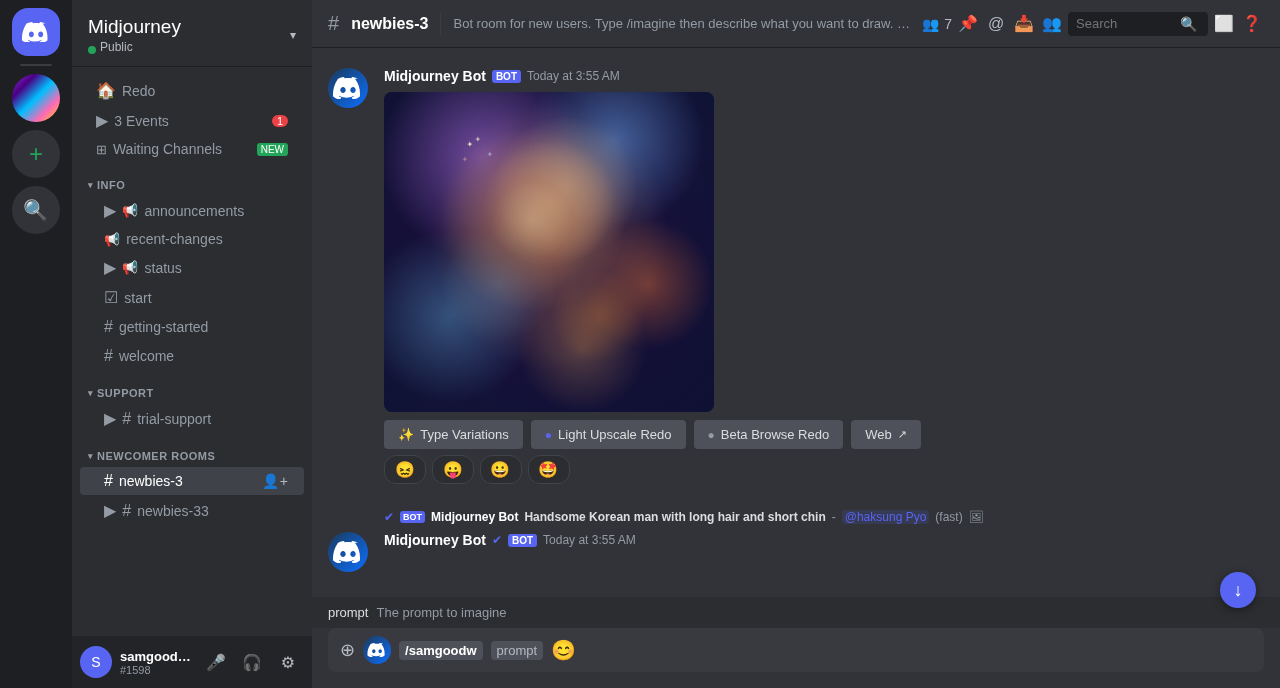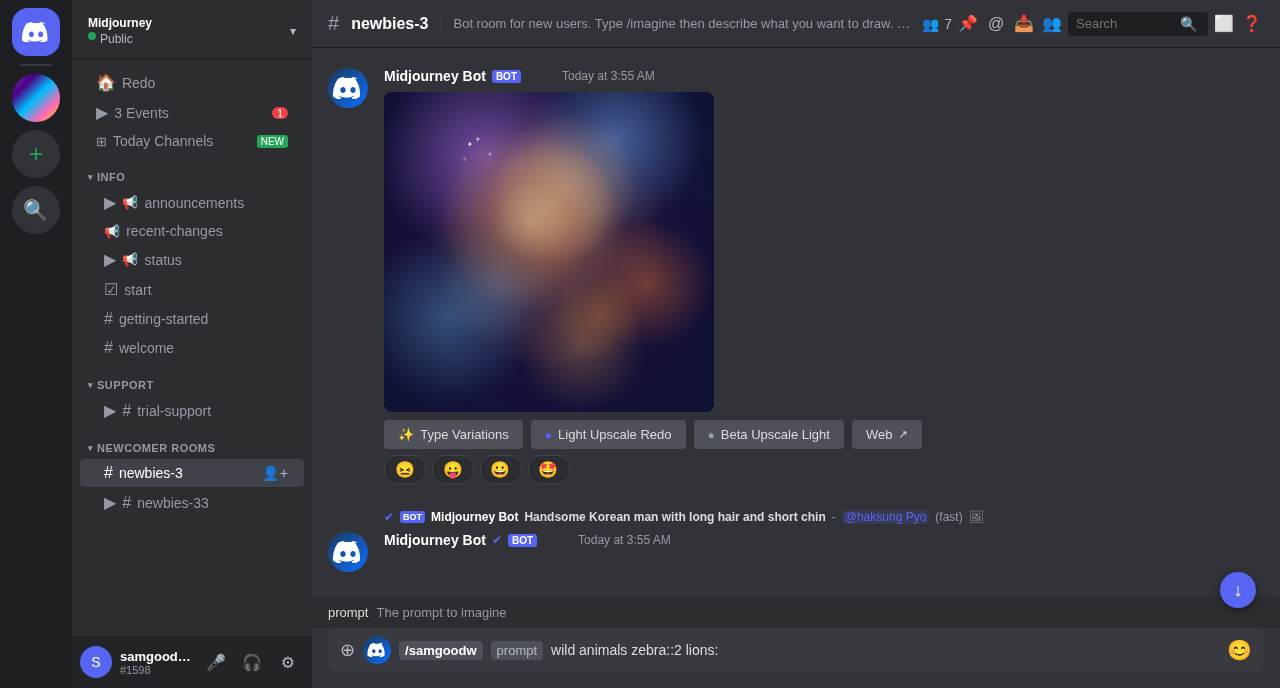--- a/index.html
+++ b/index.html
@@ -38,23 +38,23 @@
       flex-shrink: 0;
     }
     .server-header {
       padding: 16px 16px 12px;
       border-bottom: 1px solid #1e1f22;
       display: flex;
       align-items: center;
       justify-content: space-between;
       cursor: pointer;
     }
-    .server-header-name { font-weight: 700; font-size: 12px; color: #fff; }
+    .server-header-name { font-weight: 400; font-size: 19px; color: #fff; }
     .server-header-arrow { color: #b5bac1; font-size: 12px; }
-    .server-status { font-size: 12px; color: #b5bac1; display: flex; align-items: flex-start; gap: 4px; margin-top: 2px; }
+    .server-status { font-size: 12px; color: #b5bac1; display: flex; align-items: flex-end; gap: 4px; margin-top: 2px; }
     .status-dot { width: 8px; height: 8px; border-radius: 50%; background: #23a559; display: inline-block; }
 
     .channel-list { flex: 1; overflow-y: auto; padding: 8px 0; }
     .channel-list::-webkit-scrollbar { width: 4px; }
     .channel-list::-webkit-scrollbar-thumb { background: #1a1b1e; border-radius: 2px; }
 
     .channel-item {
       display: flex; align-items: center; gap: 6px;
       padding: 5px 16px;
       border-radius: 4px;
@@ -167,21 +167,21 @@
     .message-author-line { display: flex; align-items: center; gap: 6px; margin-bottom: 4px; }
     .message-author { font-weight: 600; color: #fff; font-size: 14px; }
     .bot-badge {
       background: #5865f2;
       color: white;
       font-size: 10px;
       border-radius: 3px;
       padding: 1px 4px;
       font-weight: 600;
     }
-    .message-time { font-size: 12px; color: #949ba4; margin-left: 35px; }
+    .message-time { font-size: 12px; color: #949ba4; }
     .message-text { font-size: 14px; color: #dcddde; line-height: 1.4; }
     .message-text strong { font-weight: 600; color: #fff; }
     .message-text .mention { color: #5865f2; background: rgba(88,101,242,0.15); border-radius: 3px; padding: 0 2px; }
 
     
     .image-attachment {
       margin-top: 8px;
       border-radius: 8px;
       overflow: hidden;
       width: 330px;
@@ -412,21 +412,21 @@
         <span class="icon">🏠</span>
         <span>Redo</span>
       </div>
       <div class="channel-item">
         <span class="icon">▶</span>
         <span>3 Events</span>
         <span class="badge">1</span>
       </div>
       <div class="channel-item">
         <span class="icon" style="font-size:13px;">⊞</span>
-        <span>Today Channels</span>
+        <span>Waiting Channels</span>
         <span class="badge-new">NEW</span>
       </div>
 
       <div class="section-header">
         <span class="section-arrow">▾</span>
         <span>INFO</span>
       </div>
       <div class="channel-item indent">
         <span class="icon">▶</span>
         <span class="icon" style="font-size:13px;">📢</span>
@@ -543,21 +543,21 @@
               <button class="action-btn">
                 <span>✨</span>
                 <span>Type Variations</span>
               </button>
               <button class="action-btn">
                 <span style="color:#5865f2;font-size:12px;">●</span>
                 <span>Light Upscale Redo</span>
               </button>
               <button class="action-btn">
                 <span style="color:#949ba4;font-size:12px;">●</span>
-                <span>Beta Upscale Light</span>
+                <span>Beta Browse Redo</span>
               </button>
               <button class="action-btn">
                 <span>Web</span>
                 <span style="font-size:11px;">↗</span>
               </button>
             </div>
 
             <div class="emoji-reactions">
               <button class="emoji-btn">😖</button>
               <button class="emoji-btn">😛</button>
@@ -611,18 +611,17 @@
         <button class="input-btn">
           <span>⊕</span>
         </button>
         <div class="midjourney-avatar" style="width:28px;height:28px;font-size:14px;flex-shrink:0;">
           <svg width="20" height="14" viewBox="0 0 30 22" fill="white">
             <path d="M25 1.7C23 .8 21 .2 19 0c-.2.4-.5.9-.7 1.3-2.2-.3-4.4-.3-6.6 0C11.5.9 11.2.4 11 0 9 .2 7 .8 5 1.7.8 7.8-.4 13.7.1 19.5c2.3 1.7 4.6 2.8 6.8 3.4.5-.7 1-1.5 1.4-2.3-.8-.3-1.6-.7-2.3-1.1.2-.1.4-.3.6-.4 4.5 2.1 9.4 2.1 13.8 0 .2.1.4.3.6.4-.7.4-1.5.8-2.3 1.1.4.8.9 1.6 1.4 2.3 2.2-.7 4.5-1.7 6.8-3.4.6-6.7-.9-12.5-4.9-17.8zM10 16c-1.5 0-2.7-1.4-2.7-3S8.5 10 10 10s2.7 1.4 2.7 3-1.2 3-2.7 3zm10 0c-1.5 0-2.7-1.4-2.7-3S18.5 10 20 10s2.7 1.4 2.7 3-1.2 3-2.7 3z"></path>
           </svg>
         </div>
         <div class="slash-box">/samgoodw</div>
         <span class="prompt-tag">prompt</span>
-        <input class="input-text" value="wild animals zebra::2 lions:" style="">
         <button class="emoji-input-btn">😊</button>
       </div>
     </div>
   </div>
 </div>
 
 </body></html>

